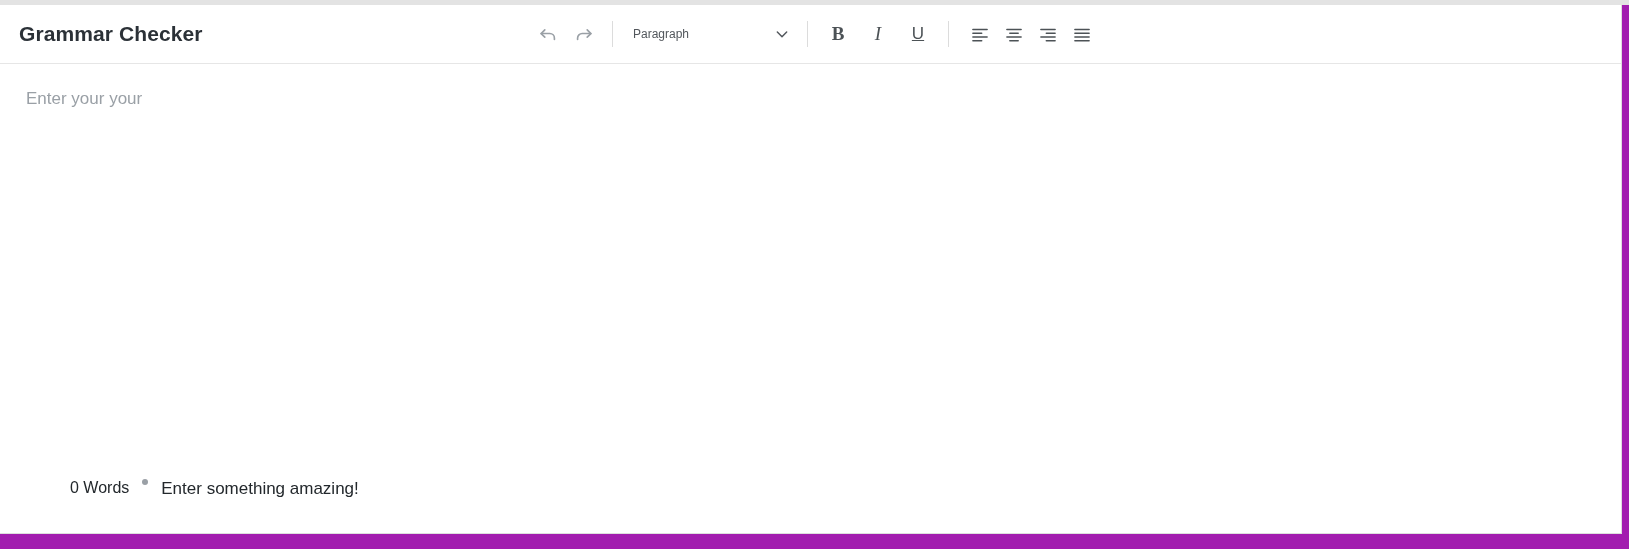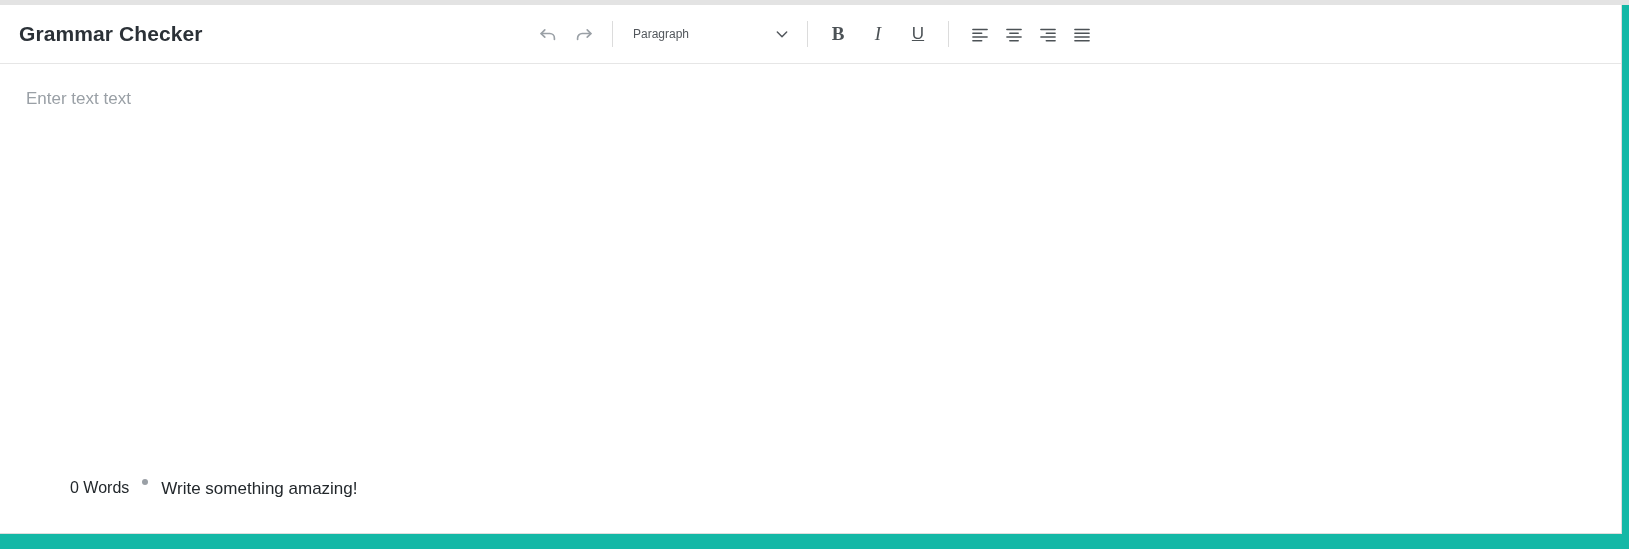--- a/index.html
+++ b/index.html
@@ -11,21 +11,21 @@
     overflow: hidden;
     font-family: "Liberation Sans", sans-serif;
   }
 
   #app {
     position: absolute;
     top: 0;
     left: 0;
     width: 1629px;
     height: 549px;
-    background: #14b8a6;
+    background: #a21caf;
   }
 
   .page-top-strip {
     position: absolute;
     top: 0; left: 0;
     width: 1629px;
     height: 5px;
     background: #e3e3e3;
   }
 
@@ -280,23 +280,23 @@
                 <line x1="3.5" y1="20" x2="20.5" y2="20"></line>
               </svg>
             </span>
           </button>
         </div>
 
       </div>
     </div>
 
     <div class="editor-body">
-      <div class="editor-placeholder">Enter text text</div>
+      <div class="editor-placeholder">Enter your your</div>
     </div>
 
     <div class="editor-footer">
       <span class="word-count">0 Words</span>
       <span class="footer-dot"></span>
-      <span class="footer-message">Write something amazing!</span>
+      <span class="footer-message">Enter something amazing!</span>
     </div>
 
   </div>
 </div>
 
 </body></html>

